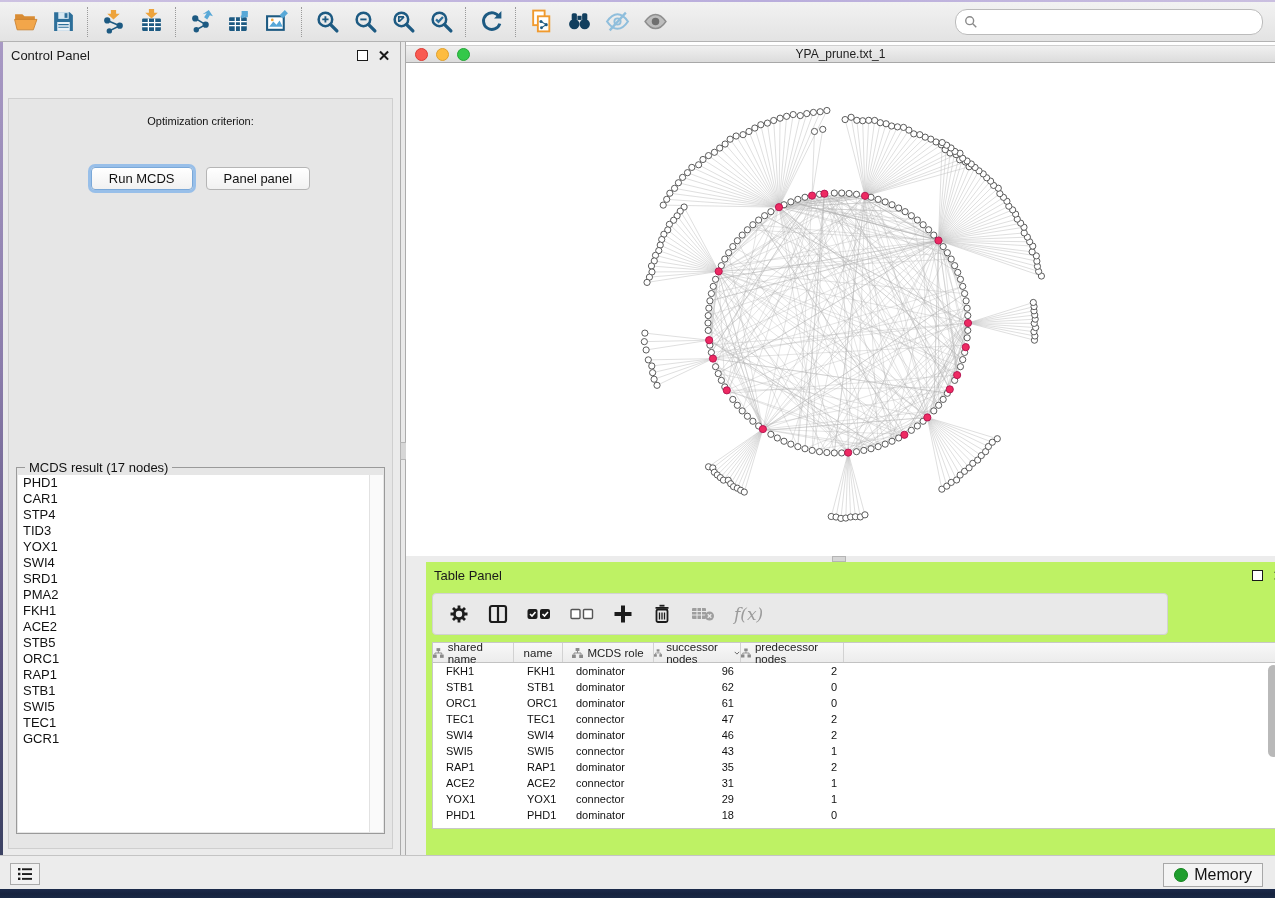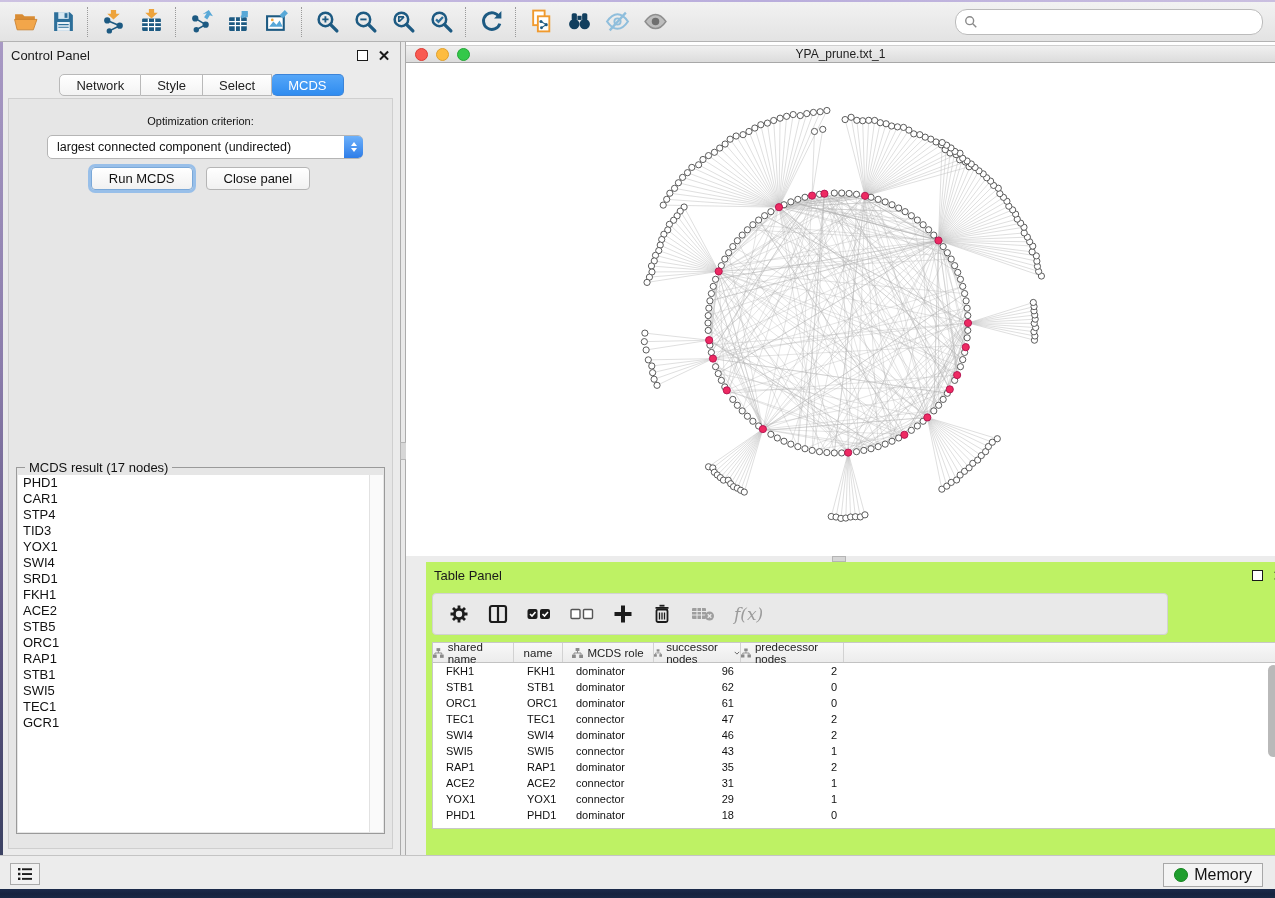--- a/index.html
+++ b/index.html
@@ -249,50 +249,38 @@
     <div class="panel-head">
       <span>Control Panel</span>
       <span class="sp"></span>
       <button class="wbtn">
           <span class="float-glyph"></span>
         </button>
       <button class="wbtn">
           <span class="close-glyph">✕</span>
         </button>
     </div>
-    <div id="cp-tabs">
-      <button class="seg">Network</button>
-      <button class="seg">Style</button>
-      <button class="seg">Select</button>
-      <button class="seg last active">MCDS</button>
-    </div>
     <div id="cp-content">
       <div id="opt-label">Optimization criterion:</div>
-      <div id="criterion">
-        <span class="val">largest connected component (undirected)</span>
-        <span class="step">
-            <span class="chev up"></span>
-            <span class="chev dn"></span>
-          </span>
-      </div>
       <div id="cp-buttons">
         <button class="pbtn focus">Run MCDS</button>
-        <button class="pbtn">Close panel</button>
+        <button class="pbtn">Panel panel</button>
       </div>
       <div id="result-box">
         <div id="result-legend">MCDS result (17 nodes)</div>
         <div id="result-list">
           <div id="result-scroll"></div>
         <div class="mcds-item">PHD1</div>
             <div class="mcds-item">CAR1</div>
             <div class="mcds-item">STP4</div>
             <div class="mcds-item">TID3</div>
             <div class="mcds-item">YOX1</div>
             <div class="mcds-item">SWI4</div>
             <div class="mcds-item">SRD1</div>
+            <div class="mcds-item">PMA2</div>
             <div class="mcds-item">FKH1</div>
             <div class="mcds-item">ACE2</div>
             <div class="mcds-item">STB5</div>
             <div class="mcds-item">ORC1</div>
             <div class="mcds-item">RAP1</div>
             <div class="mcds-item">STB1</div>
             <div class="mcds-item">SWI5</div>
             <div class="mcds-item">TEC1</div>
             <div class="mcds-item">GCR1</div>
           </div>

